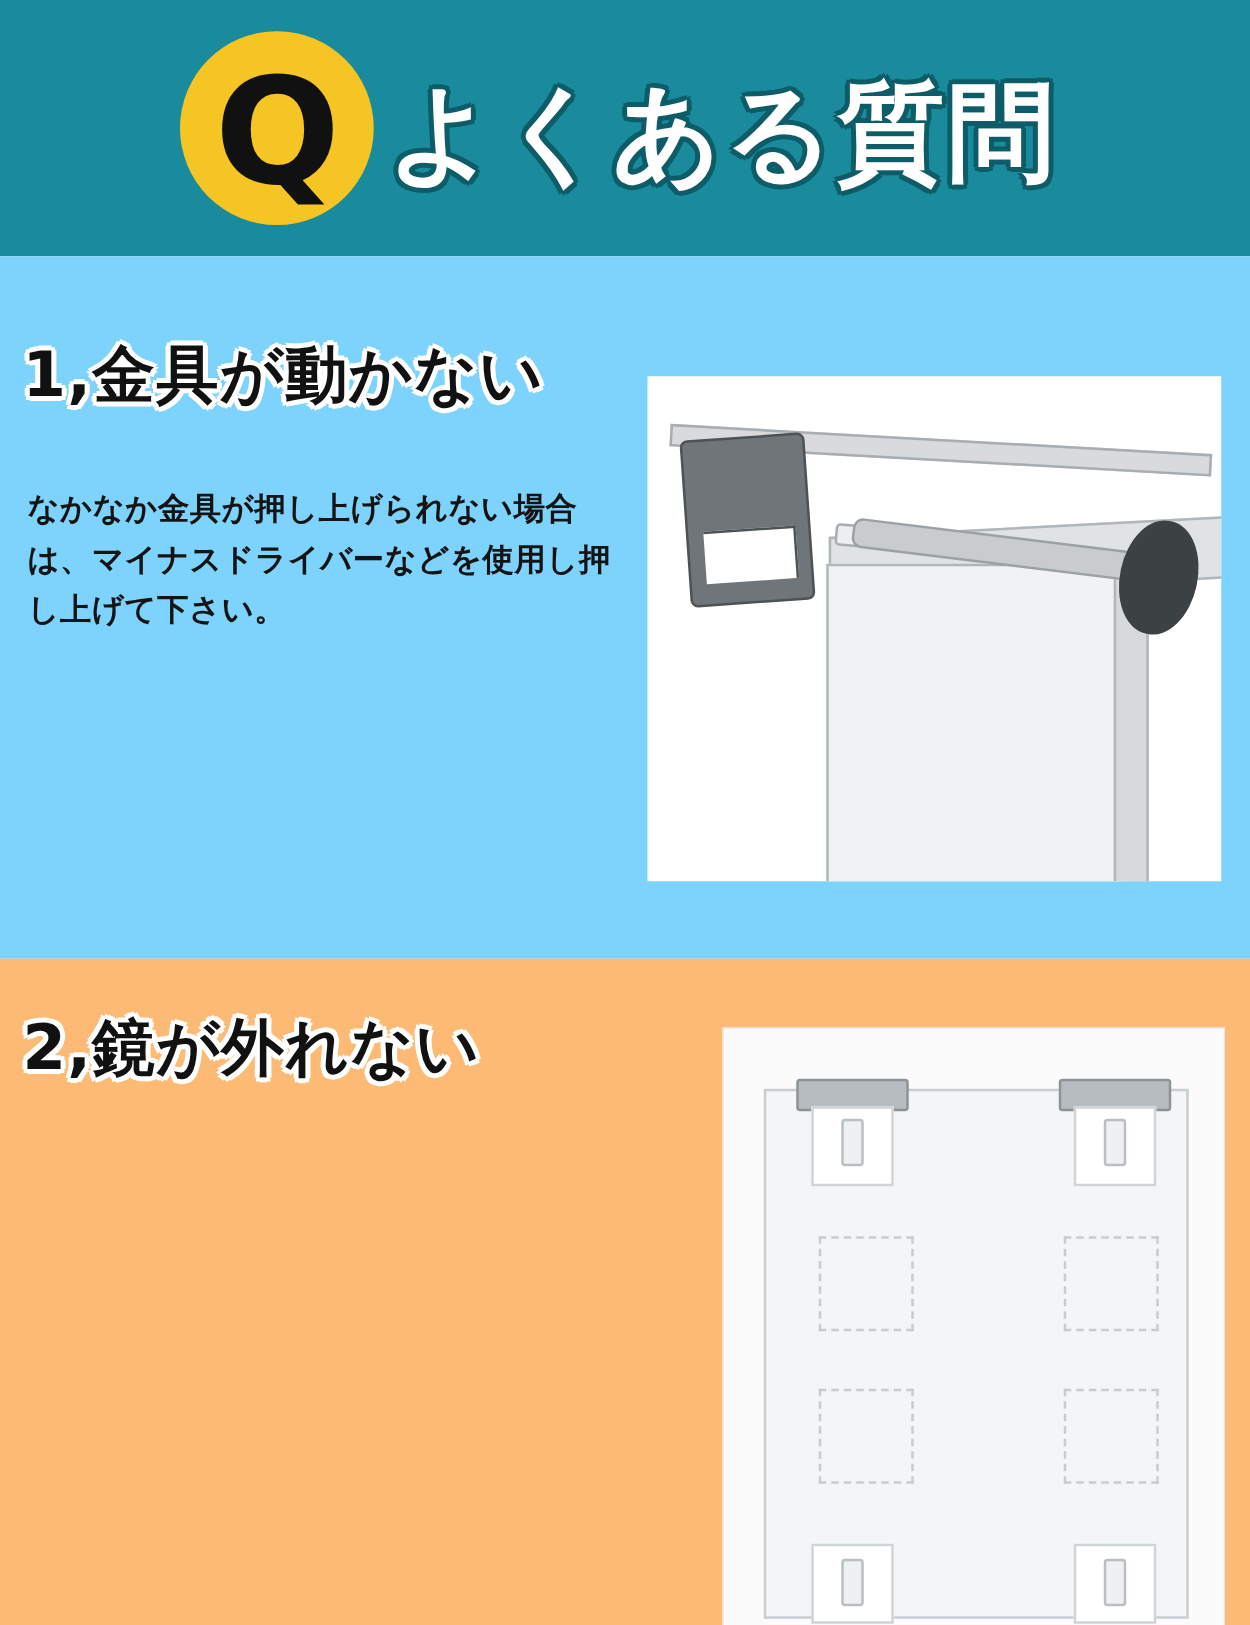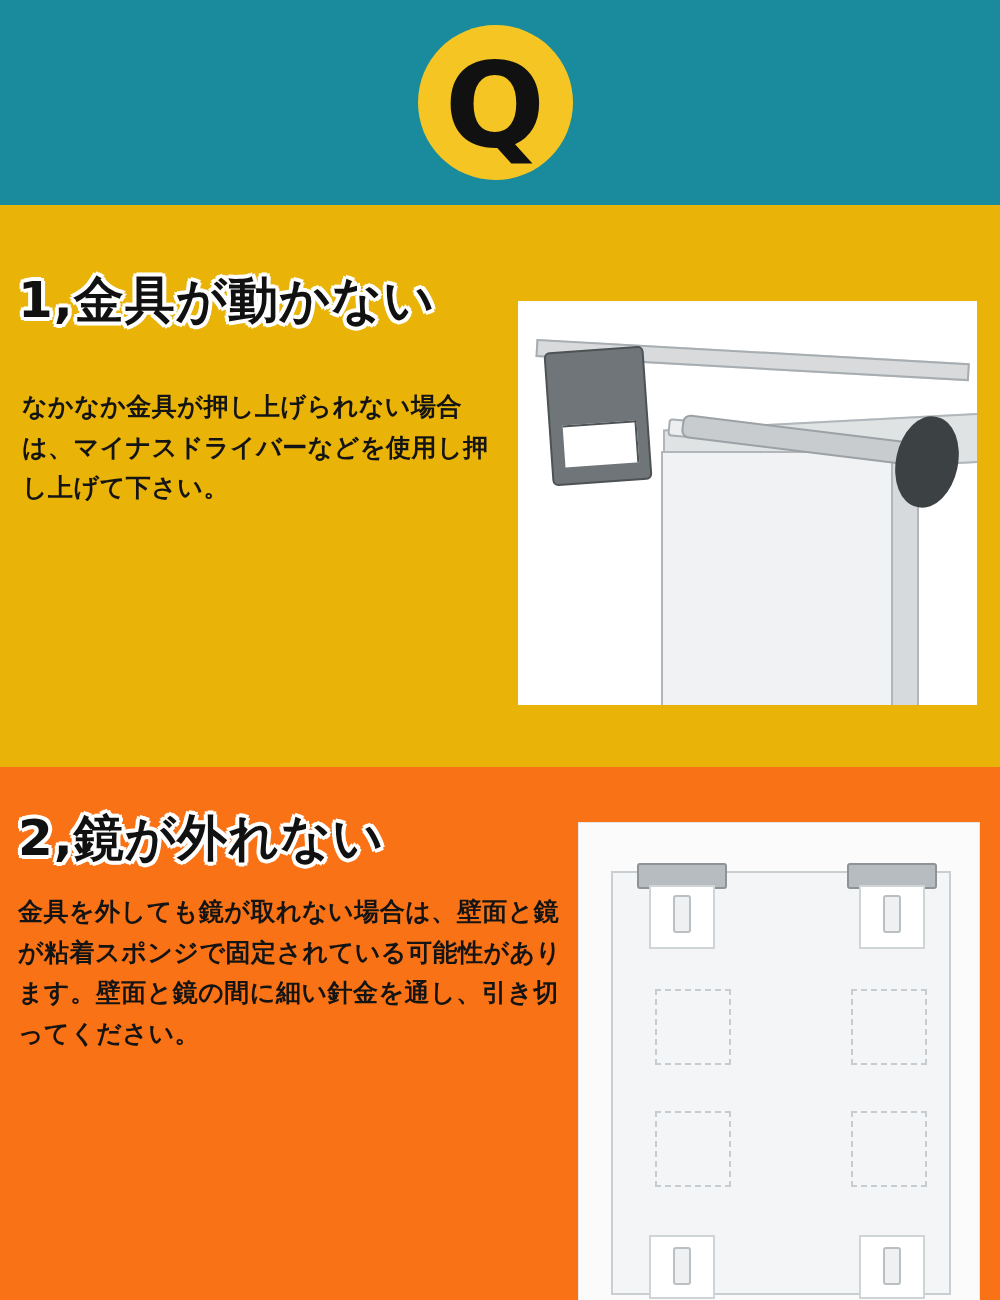--- a/index.html
+++ b/index.html
@@ -76,26 +76,26 @@
   
   .section {
     position: absolute;
     left: 0;
     width: 1000px;
     overflow: hidden;
   }
   .section-1 {
     top: 205px;
     height: 562px;
-    background: #eab308;
+    background: #7dd3fc;
   }
   .section-2 {
     top: 767px;
     height: 533px;
-    background: #f97316;
+    background: #fdba74;
   }
 
   .sec-heading {
     position: absolute;
     font-size: 50px;
     font-weight: bold;
     color: #111111;
     letter-spacing: 1px;
     text-shadow:
       -3px -3px 0 #ffffff, 3px -3px 0 #ffffff,
@@ -282,20 +282,21 @@
 </head>
 <body>
 
 <div class="page">
 
   <div class="header">
     <div class="header-inner">
       <div class="q-badge">
         <span>Q</span>
       </div>
+      <div class="header-title">よくある質問</div>
     </div>
   </div>
 
   <div class="section section-1">
     <div class="sec-heading sec1-heading">1,金具が動かない</div>
     <div class="sec-body sec1-body">なかなか金具が押し上げられない場合は、マイナスドライバーなどを使用し押し上げて下さい。</div>
 
     <div class="figure1">
       <div class="f1-bar"></div>
       <div class="f1-clip">
@@ -305,21 +306,20 @@
       <div class="f1-mirror-face"></div>
       <div class="f1-mirror-edge"></div>
       <div class="f1-tip"></div>
       <div class="f1-driver-shaft"></div>
       <div class="f1-driver-handle"></div>
     </div>
   </div>
 
   <div class="section section-2">
     <div class="sec-heading sec2-heading">2,鏡が外れない</div>
-    <div class="sec-body sec2-body">金具を外しても鏡が取れない場合は、壁面と鏡が粘着スポンジで固定されている可能性があります。壁面と鏡の間に細い針金を通し、引き切ってください。</div>
 
     <div class="figure2">
       <div class="f2-panel"></div>
 
       <div class="f2-bracket" style="left:58px; top:40px;"></div>
       <div class="f2-bracket" style="left:268px; top:40px;"></div>
 
       <div class="f2-clipbox" style="left:70px; top:62px;"></div>
       <div class="f2-clipstem" style="left:94px; top:72px;"></div>
       <div class="f2-clipbox" style="left:280px; top:62px;"></div>

